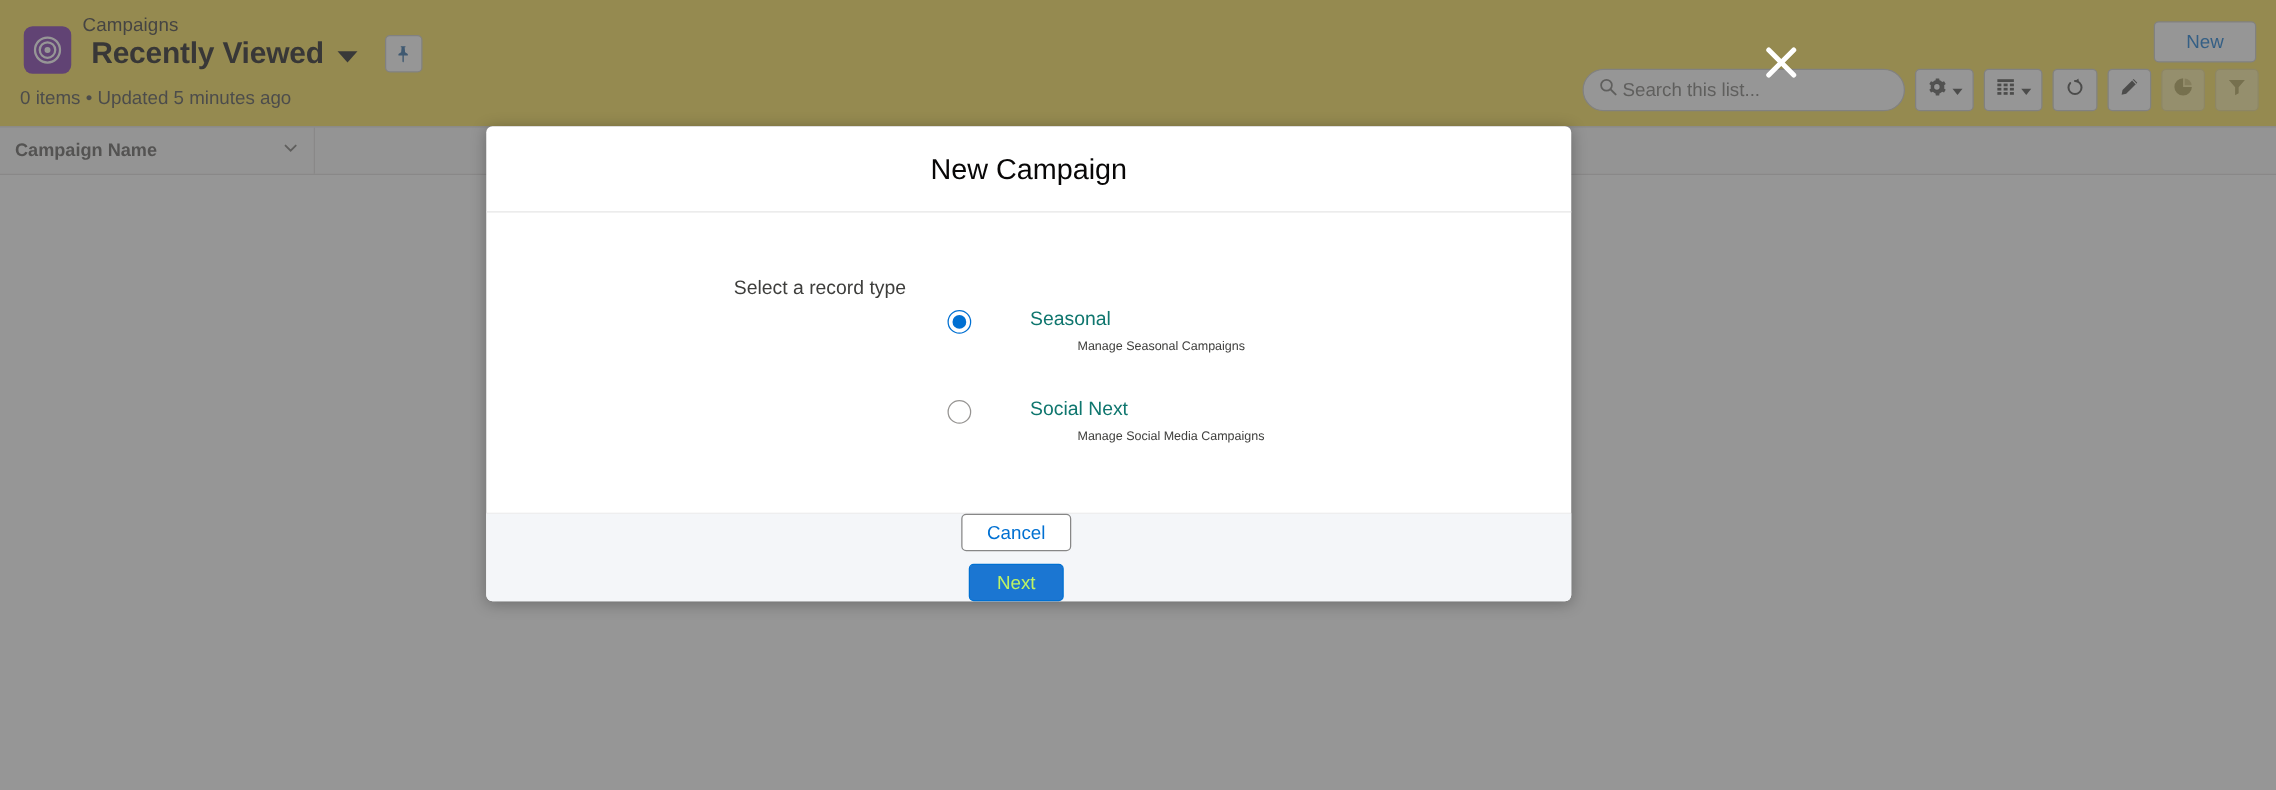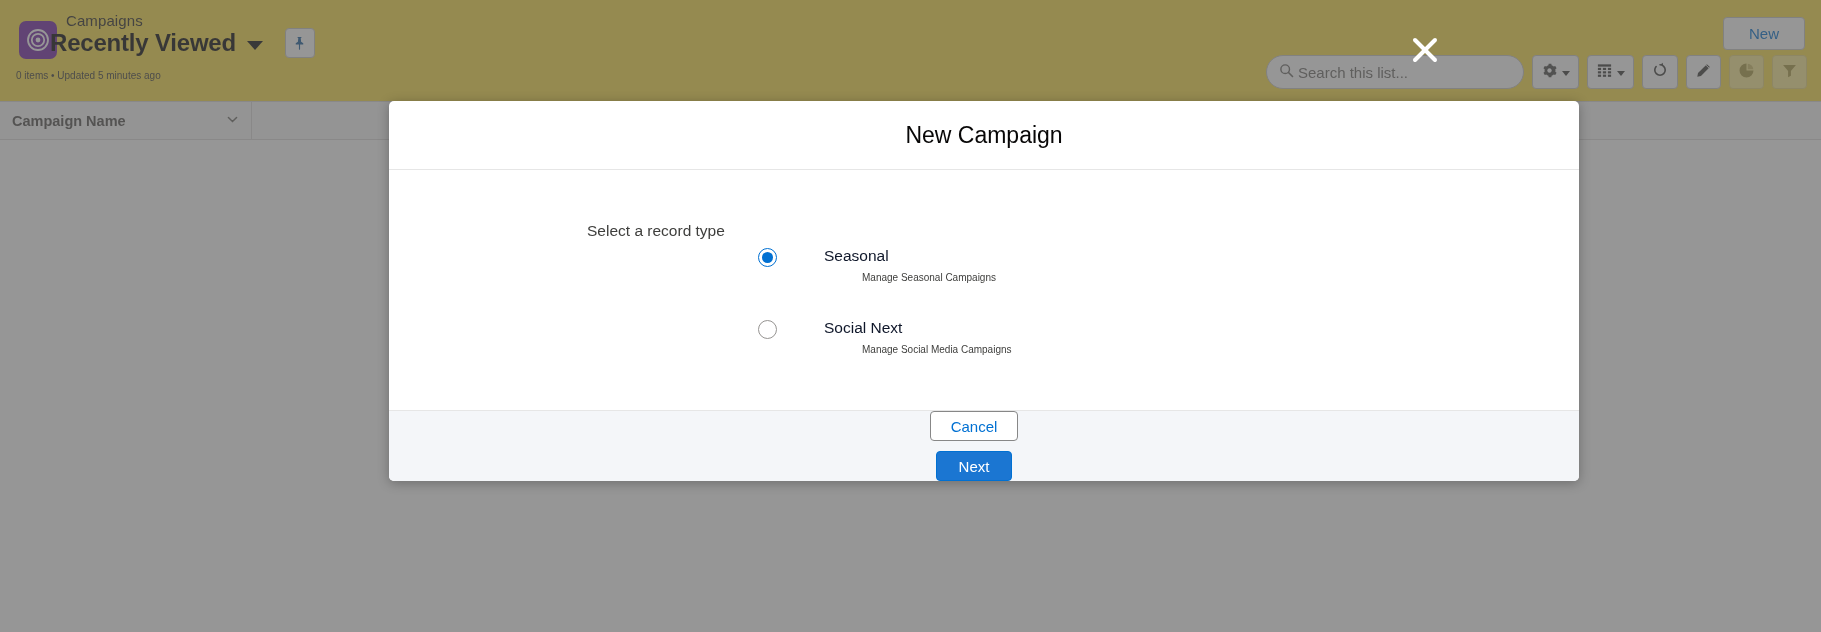--- a/index.html
+++ b/index.html
@@ -23,42 +23,42 @@
     width: 38px; height: 38px; border-radius: 7px;
     background: #7526a5;
     display: flex; align-items: center; justify-content: center;
   }
 
   .obj-label {
     position: absolute; left: 66px; top: 12px;
     font-size: 15px; color: #2b2826; letter-spacing: .1px;
   }
   .list-title-row {
-    position: absolute; left: 50px; top: 28px;
+    position: absolute; left: 73px; top: 28px;
     display: flex; align-items: center; gap: 11px;
   }
   .list-title {
     font-size: 24px; font-weight: bold; color: #080707;
     letter-spacing: -.2px;
   }
   .caret-down {
     width: 0; height: 0; margin-top: 4px;
     border-left: 8px solid transparent;
     border-right: 8px solid transparent;
     border-top: 9px solid #0b0b0b;
   }
   .pin-btn {
     margin-left: 11px; width: 30px; height: 30px;
     border: 1px solid #c9c7c5; border-radius: 4px; background: #fff;
     display: flex; align-items: center; justify-content: center;
   }
 
   .list-meta {
     position: absolute; left: 16px; top: 70px;
-    font-size: 10px; color: #3e3e3c;
+    font-size: 15px; color: #3e3e3c;
   }
 
   .new-btn {
     position: absolute; right: 16px; top: 17px;
     min-width: 71px; height: 33px; padding: 0 25px;
     border: 1px solid #c9c7c5; border-radius: 4px; background: #ffffff;
     color: #0070d2; font-size: 15px; line-height: 31px; text-align: center;
   }
 
   .toolbar {
@@ -98,21 +98,21 @@
     white-space: nowrap; overflow: hidden;
   }
   .th .chev { flex: none; margin-left: 8px; }
   .table-body { position: absolute; left: 0; right: 0; top: 140px; bottom: 0; background: #fff; }
 
   
   .backdrop { position: absolute; inset: 0; background: rgba(85,85,85,.62); }
 
   .modal {
     position: absolute; left: 389px; top: 101px;
-    width: 1190px; height: 380px;
+    width: 868px; height: 380px;
     background: #ffffff; border-radius: 5px;
     box-shadow: 0 2px 12px rgba(0,0,0,.28);
     display: flex; flex-direction: column;
   }
   .modal-head {
     height: 69px; display: flex; align-items: center; justify-content: center;
     border-bottom: 1px solid #e6e6e6; position: relative;
   }
   .modal-title { font-size: 23px; color: #080707; font-weight: normal; }
 
@@ -134,38 +134,38 @@
     width: 19px; height: 19px; border-radius: 50%;
     border: 1px solid #969492; background: #fff; flex: none;
     margin-top: 2px; display: flex; align-items: center; justify-content: center;
   }
   .radio.on { border-color: #0070d2; }
   .radio.on::after {
     content: ""; width: 11px; height: 11px; border-radius: 50%;
     background: #0070d2;
   }
   .opt-texts { margin-left: 47px; }
-  .opt-name { font-size: 15.5px; color: #0f172a; line-height: 1.35; }
+  .opt-name { font-size: 15.5px; color: #0f766e; line-height: 1.35; }
   .opt-desc { font-size: 10px; color: #3e3e3c; margin-left: 38px; line-height: 1.35; }
 
   .modal-foot {
     height: 71px; background: #f4f6f9; border-top: 1px solid #e6e6e6;
     border-radius: 0 0 5px 5px;
     display: flex; align-items: center; justify-content: flex-end;
     padding-right: 20px; gap: 10px; flex-direction: column;
   }
   .btn-neutral {
     min-width: 88px; height: 35px; padding: 0 16px;
     border: 1px solid #878787; border-radius: 4px; background: #fff;
     color: #0070d2; font-size: 15px;
   }
   .btn-brand {
     min-width: 76px; height: 35px; padding: 0 15px;
     border: 1px solid #0070d2; border-radius: 4px; background: #1b76d2;
-    color: #ffffff; font-size: 15px;
+    color: #bef264; font-size: 15px;
   }
 </style>
 </head>
 <body>
 
 <div class="page">
 
   <div class="list-header">
 
     <div class="app-icon">

